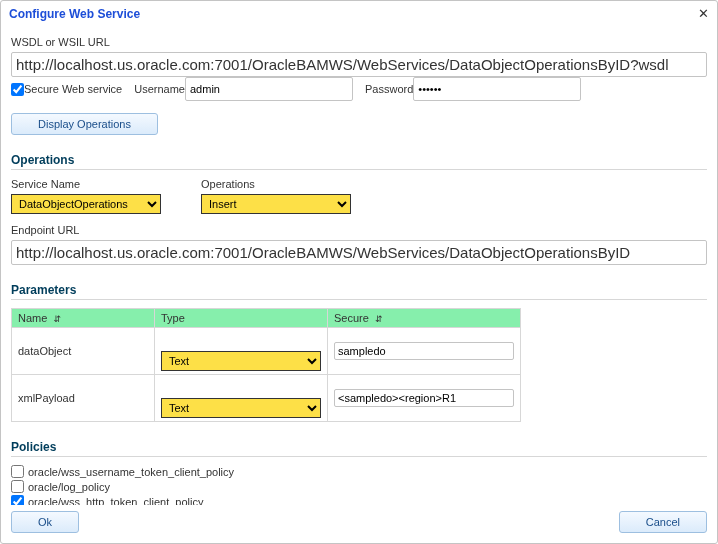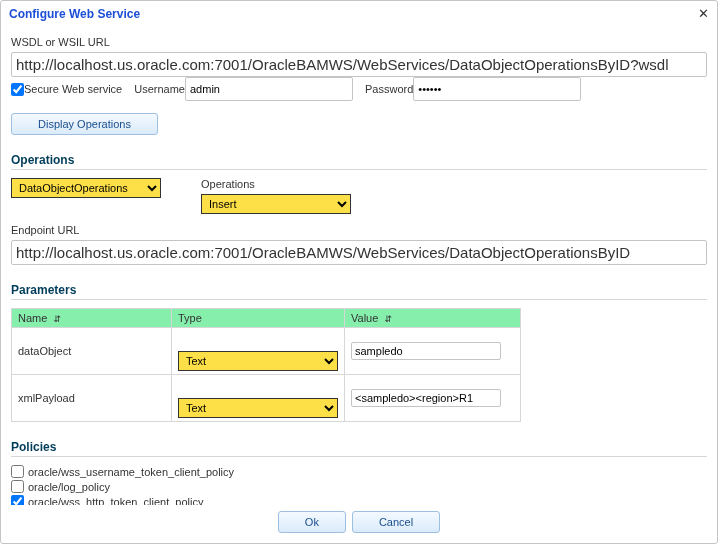--- a/index.html
+++ b/index.html
@@ -127,41 +127,41 @@
   margin-left: 3px;
   position: relative;
   top: 0;
 }
 .params-table td select {
   width: 160px;
   border: 1px solid #333;
   margin-top: 20px;
 }
 .params-table td input[type="text"] {
-  width: 150px;
+  width: 180px;
   padding: 2px 3px;
   border: 1px solid #c4c4c4;
   border-radius: 2px;
   font-size: 11px;
 }
 .policy-list {
   margin-top: 4px;
 }
 .policy-item {
   display: flex;
   align-items: center;
   gap: 4px;
   margin-bottom: 2px;
 }
 .policy-item input[type="checkbox"] {
   margin: 0;
 }
 .dialog-footer {
   display: flex;
-  justify-content: center;
+  justify-content: space-between;
   gap: 6px;
   padding: 6px 10px 10px 10px;
 }
 </style>
 </head>
 <body>
 
 <div class="dialog">
   <div class="dialog-header">
     <span class="dialog-title">Configure Web Service</span>
@@ -184,20 +184,21 @@
 
     <div class="display-ops-wrap">
       <button class="btn">Display Operations</button>
     </div>
 
     <div class="section-title">Operations</div>
     <hr class="hr">
 
     <div class="ops-row">
       <div class="ops-col">
+        <span>Service Name</span>
         <select>
           <option>DataObjectOperations</option>
         </select>
       </div>
       <div class="ops-col">
         <span>Operations</span>
         <select>
           <option>Insert</option>
         </select>
       </div>
@@ -213,21 +214,21 @@
       <thead>
         <tr>
           <th style="width:160px">
             <span>Name</span>
             <span class="sort-icon">⇵</span>
           </th>
           <th style="width:160px">
             <span>Type</span>
           </th>
           <th>
-            <span>Value</span>
+            <span>Secure</span>
             <span class="sort-icon">⇵</span>
           </th>
         </tr>
       </thead>
       <tbody>
         <tr>
           <td>dataObject</td>
           <td>
             <select>
               <option>Text</option>

